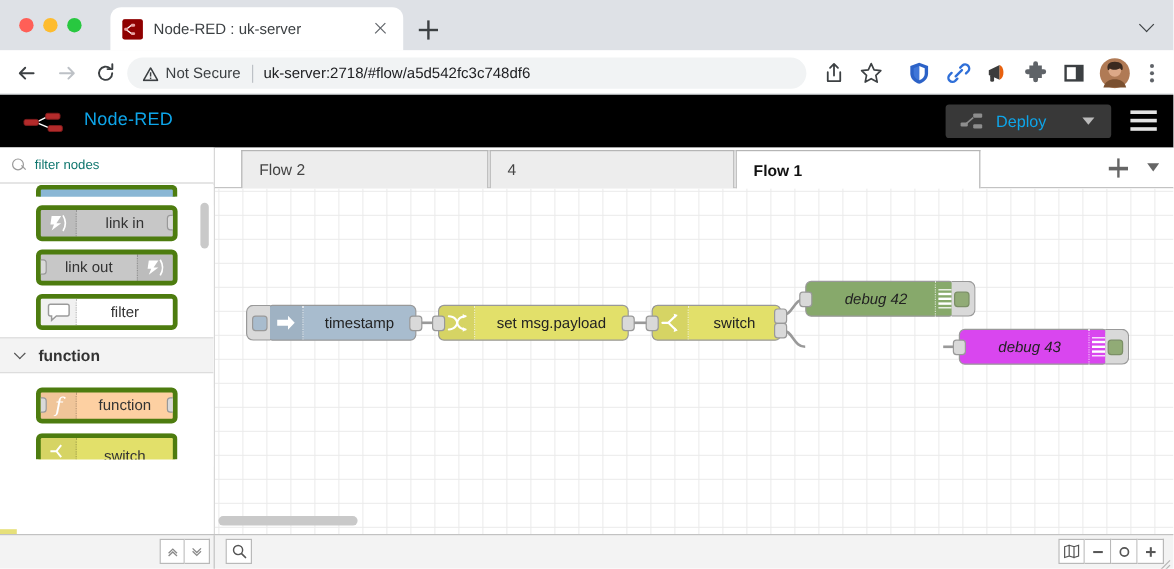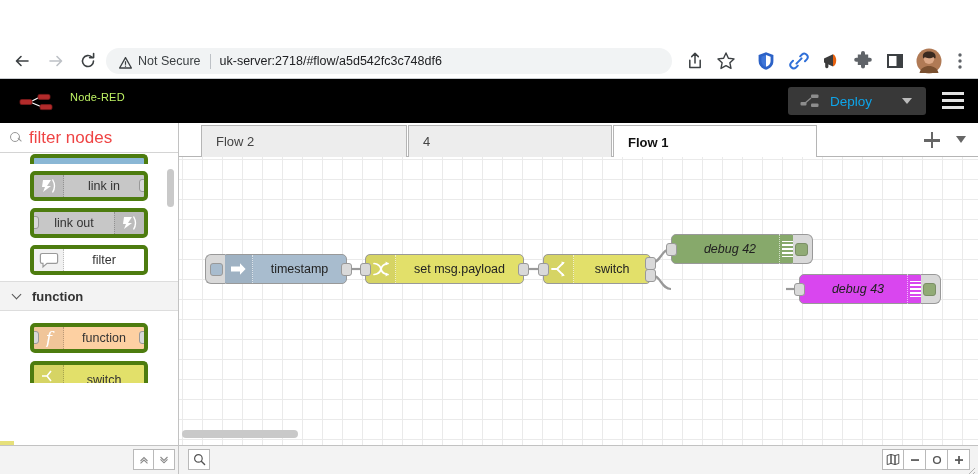--- a/index.html
+++ b/index.html
@@ -95,21 +95,21 @@
   }
 
   
   .nr-header {
     position: absolute; left: 0; top: 79px; width: 978px; height: 44px;
     background: #000;
   }
   .nr-logo { position: absolute; left: 18px; top: 13px; width: 44px; height: 20px; }
   .nr-brand {
     position: absolute; left: 70px; top: 12px;
-    font-size: 11px; color: #bef264; letter-spacing: .2px;
+    font-size: 15px; color: #0ea5e9; letter-spacing: .2px;
   }
   .deploy-btn {
     position: absolute; right: 52px; top: 8px; height: 28px; width: 138px;
     background: #383838; border-radius: 3px;
     display: flex; align-items: center;
   }
   .deploy-icon { width: 22px; height: 16px; margin-left: 12px; flex: 0 0 auto; }
   .deploy-label {
     font-size: 13.5px; color: #0ea5e9; margin-left: 8px; flex: 1;
   }
@@ -142,21 +142,21 @@
     width: 12px; height: 12px; flex: 0 0 auto; position: relative;
   }
   .search-mag::before {
     content: ""; position: absolute; left: 0; top: 0; width: 8px; height: 8px;
     border: 1.4px solid #999; border-radius: 50%;
   }
   .search-mag::after {
     content: ""; position: absolute; left: 7px; top: 7px; width: 5px; height: 1.4px;
     background: #999; transform: rotate(45deg);
   }
-  .search-ph { font-size: 17px; color: #ef4444; margin-left: 7px; }
+  .search-ph { font-size: 11px; color: #0f766e; margin-left: 7px; }
 
   .palette-scroll {
     position: absolute; left: 0; top: 31px; right: 0; bottom: 0;
     overflow: hidden; background: #fff;
   }
   .pal-group-body { background: #fff; padding: 0 0 6px 0; }
   .pal-node {
     position: relative; margin: 7px auto 0 auto; width: 118px; height: 30px;
     border-radius: 5px; border: 4px solid #4d7c0f;
     display: flex; align-items: center; overflow: hidden;
@@ -327,20 +327,46 @@
   .yellow-sliver {
     position: absolute; left: 0; bottom: 29px; width: 14px; height: 4px;
     background: #e6e07a;
   }
 </style>
 </head>
 <body>
 
 <div id="app">
 
+  <div class="browser-tabstrip">
+    <div class="win-dots">
+      <span class="dot red"></span>
+      <span class="dot yellow"></span>
+      <span class="dot green"></span>
+    </div>
+
+    <div class="tab">
+      <span class="tab-favicon">
+        <svg width="17" height="17" viewBox="0 0 17 17">
+          <rect width="17" height="17" fill="#8f0000"></rect>
+          <g stroke="#fff" stroke-width="1.1" fill="none">
+            <path d="M3 8.5 L7.5 5 M3 8.5 L7.5 12"></path>
+          </g>
+          <rect x="1.5" y="7.2" width="3.2" height="2.4" rx="1" fill="#e8a0a0"></rect>
+          <rect x="7" y="3.8" width="3.6" height="2.4" rx="1" fill="#e8a0a0"></rect>
+          <rect x="7" y="10.8" width="3.6" height="2.4" rx="1" fill="#e8a0a0"></rect>
+        </svg>
+      </span>
+      <span class="tab-title">Node-RED : uk-server</span>
+      <span class="tab-close"></span>
+    </div>
+
+    <div class="newtab"></div>
+    <div class="tabstrip-chevron"></div>
+  </div>
 
   <div class="browser-toolbar">
     <span class="nav-btn nav-back">
       <svg width="20" height="20" viewBox="0 0 20 20">
         <path d="M16 10 H5 M9 5.5 L4.5 10 L9 14.5" stroke="#3c4043" stroke-width="1.6" fill="none" stroke-linecap="round" stroke-linejoin="round"></path>
       </svg>
     </span>
     <span class="nav-btn nav-fwd">
       <svg width="20" height="20" viewBox="0 0 20 20">
         <path d="M4 10 H15 M11 5.5 L15.5 10 L11 14.5" stroke="#bdc1c6" stroke-width="1.6" fill="none" stroke-linecap="round" stroke-linejoin="round"></path>

